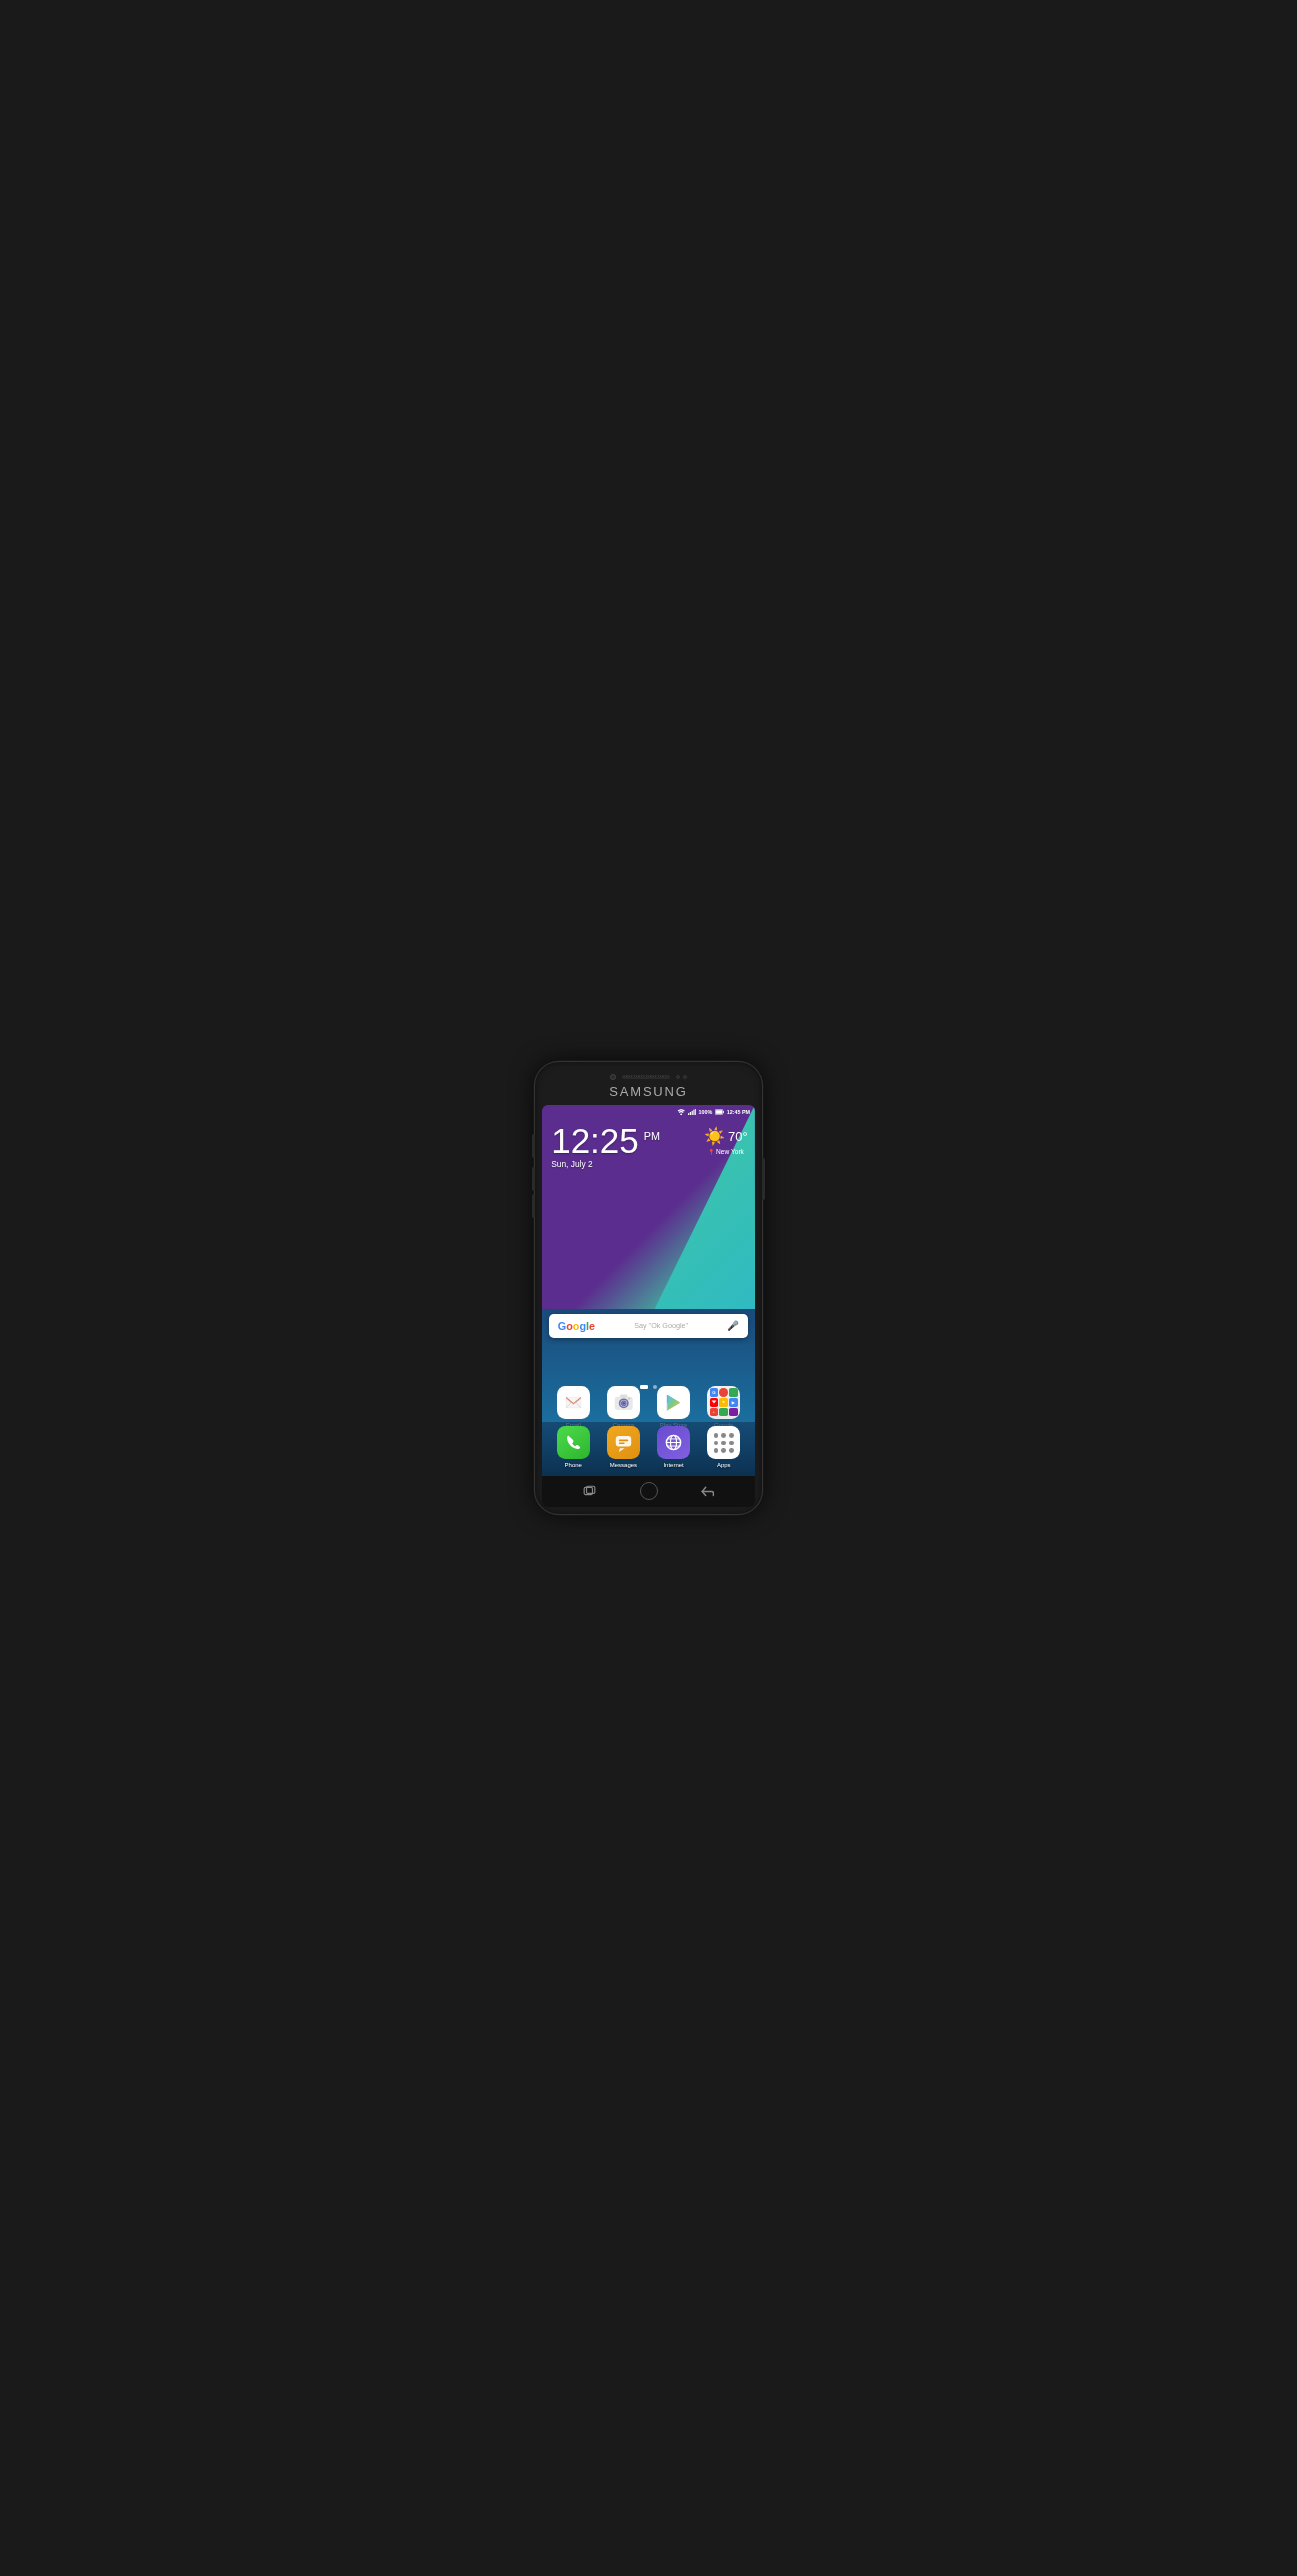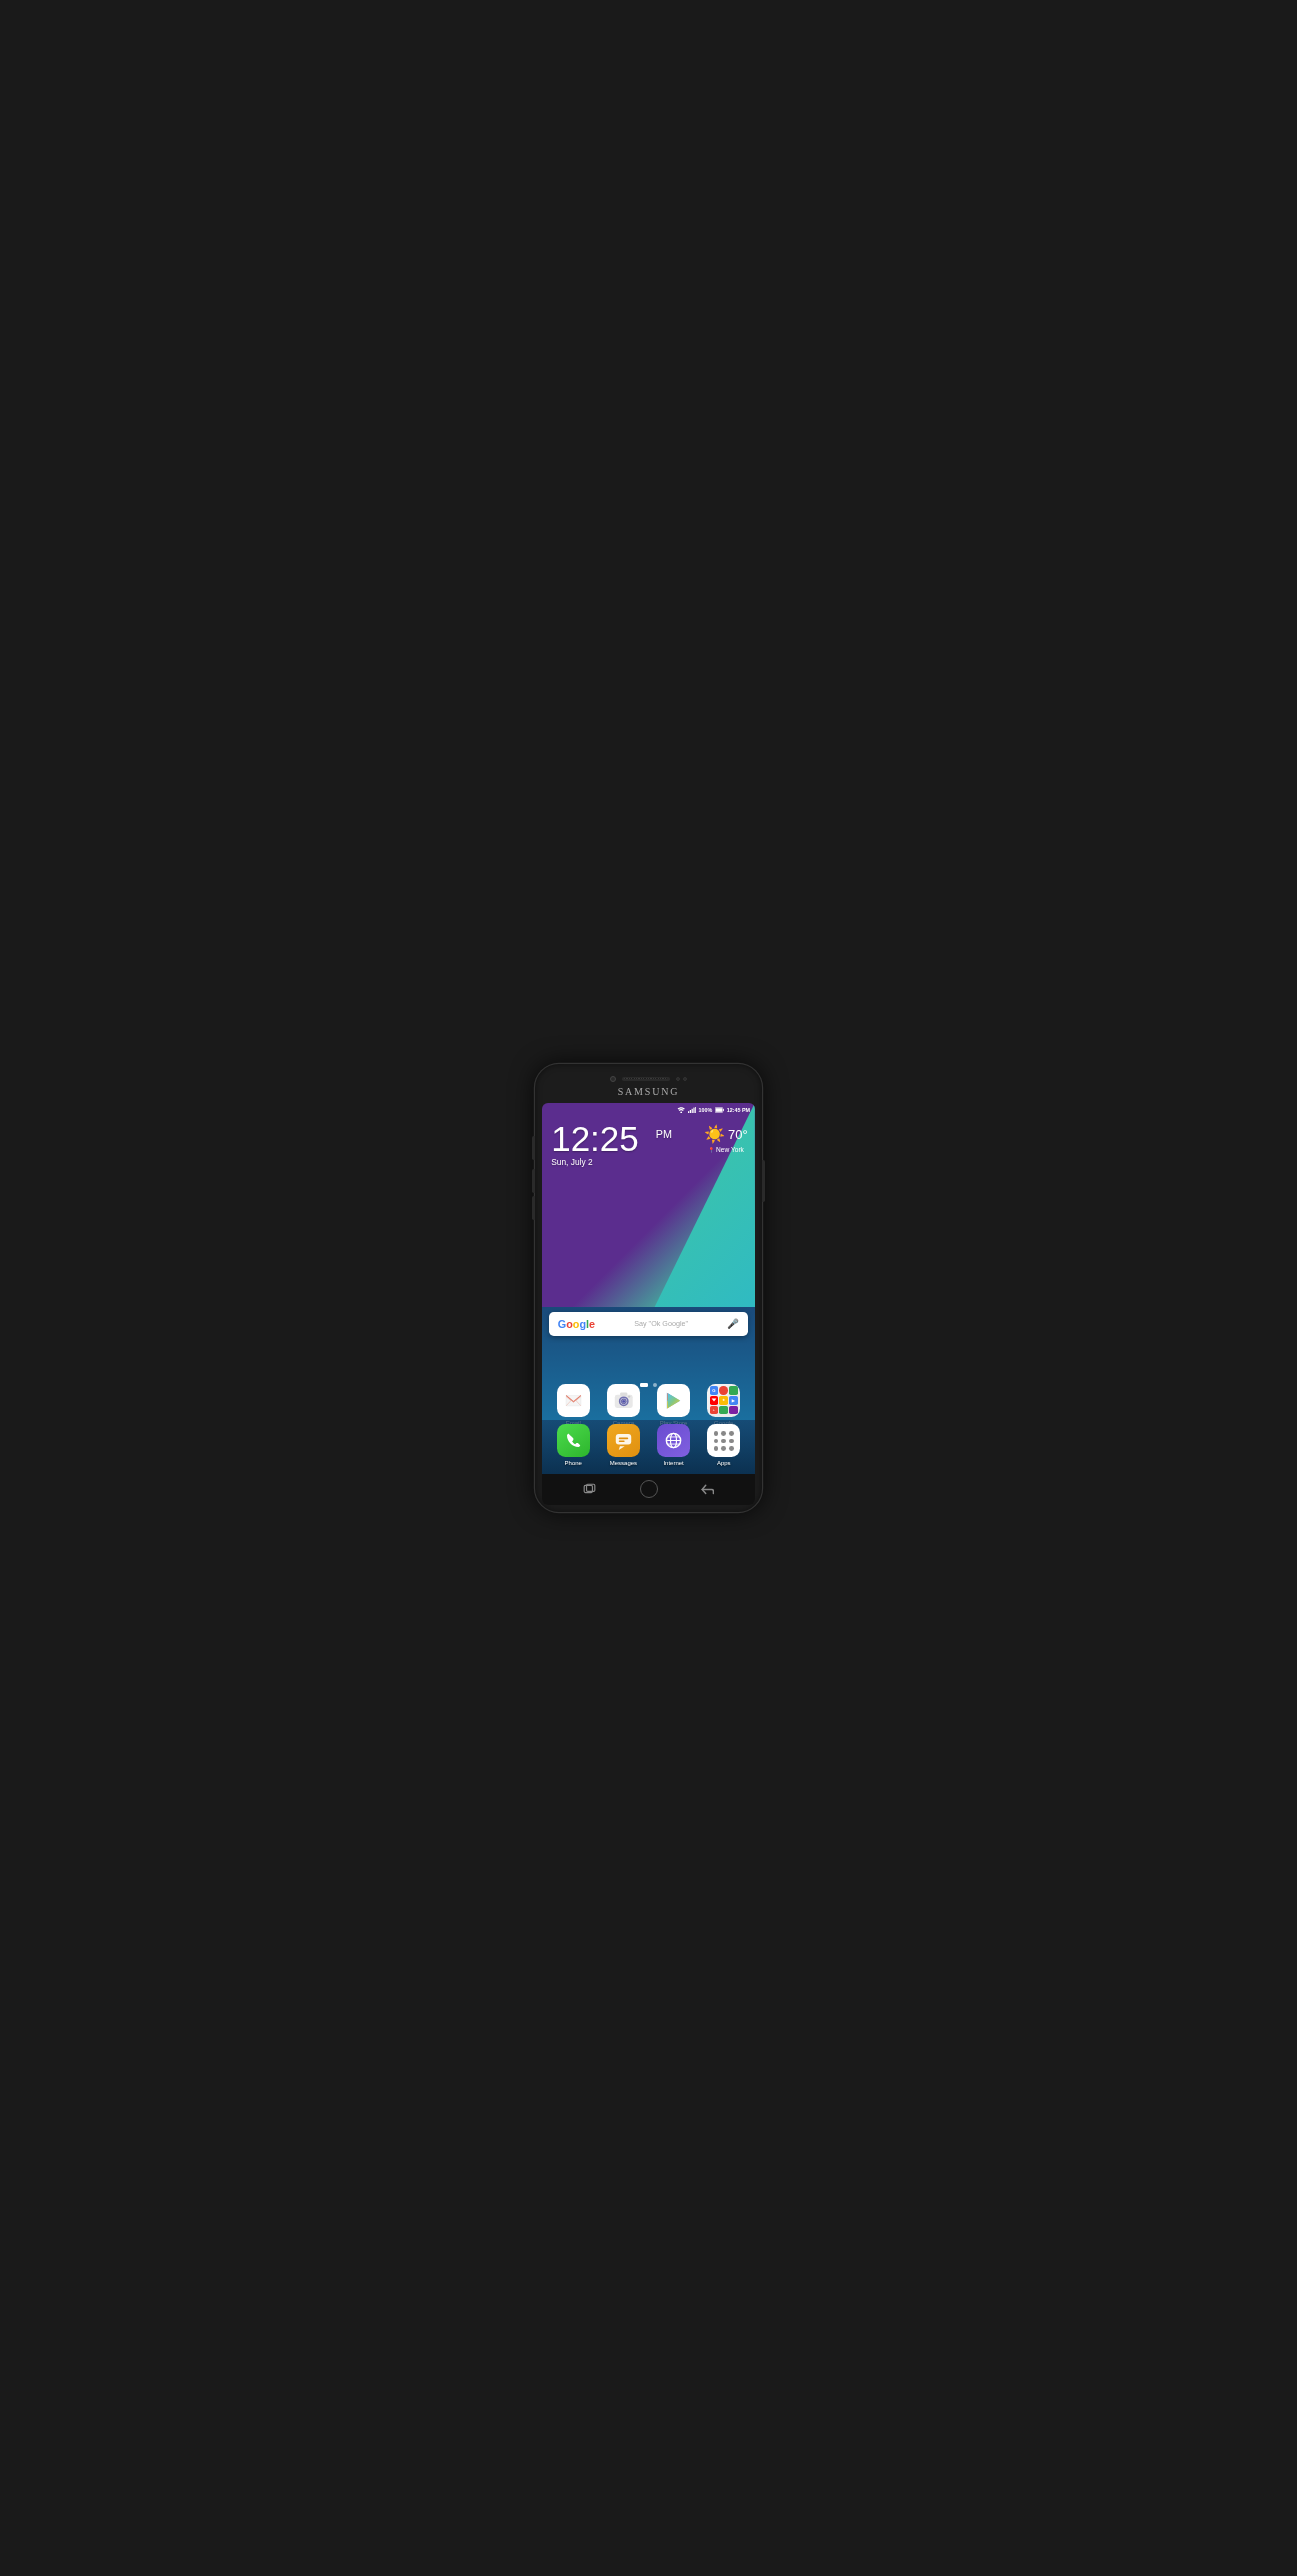--- a/index.html
+++ b/index.html
@@ -94,26 +94,25 @@
     .sensor-dot {
       width: 4.2px;
       height: 4.2px;
       background: #2a2a2a;
       border-radius: 50%;
       border: 0.6px solid #333;
     }
 
     .samsung-logo {
       color: #aaa;
-      font-size: 10px;
+      font-size: 13px;
       letter-spacing: 1.8px;
       font-weight: 500;
       margin: 1.8px 0 2.4px;
       text-transform: uppercase;
-      font-family: Liberation Serif, serif;
     }
 
     .screen {
       border-radius: 6px;
       overflow: hidden;
       position: relative;
       width: 100%;
     }
 
     
@@ -190,21 +189,21 @@
       font-size: 35px;
       font-weight: 200;
       line-height: 1;
       text-shadow: 0 0.6px 1.8px rgba(0,0,0,0.3);
     }
 
     .clock-time .pm {
       font-size: 10.8px;
       font-weight: 400;
       vertical-align: super;
-      margin-left: 17px;
+      margin-left: 5px;
     }
 
     .clock-date {
       color: white;
       font-size: 8.4px;
       font-weight: 400;
       margin-top: 1px;
       text-shadow: 0 0.6px 1.8px rgba(0,0,0,0.3);
     }
 

